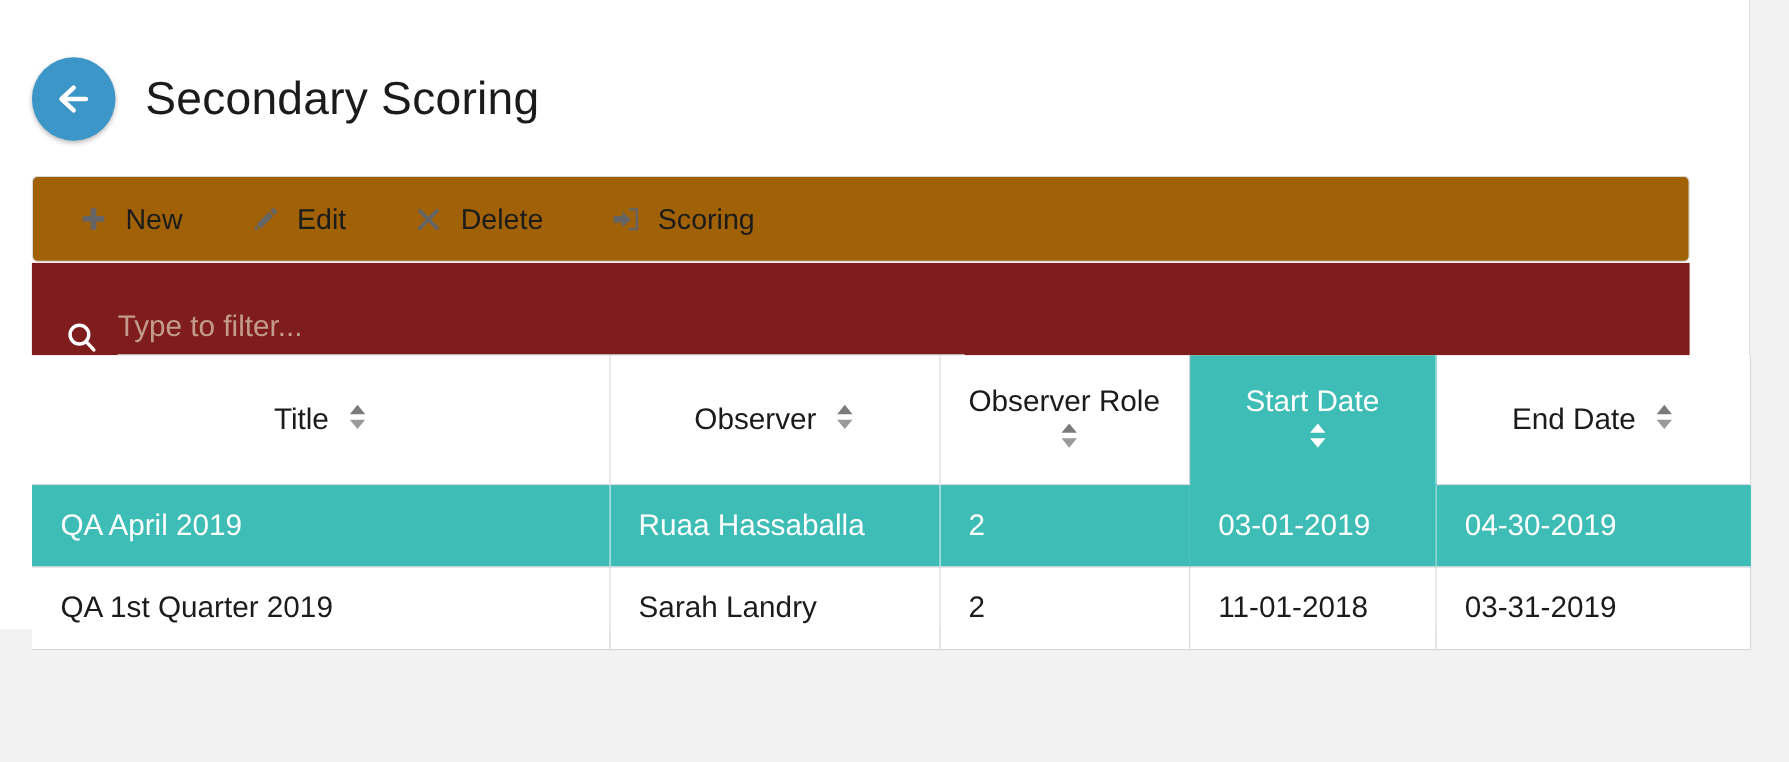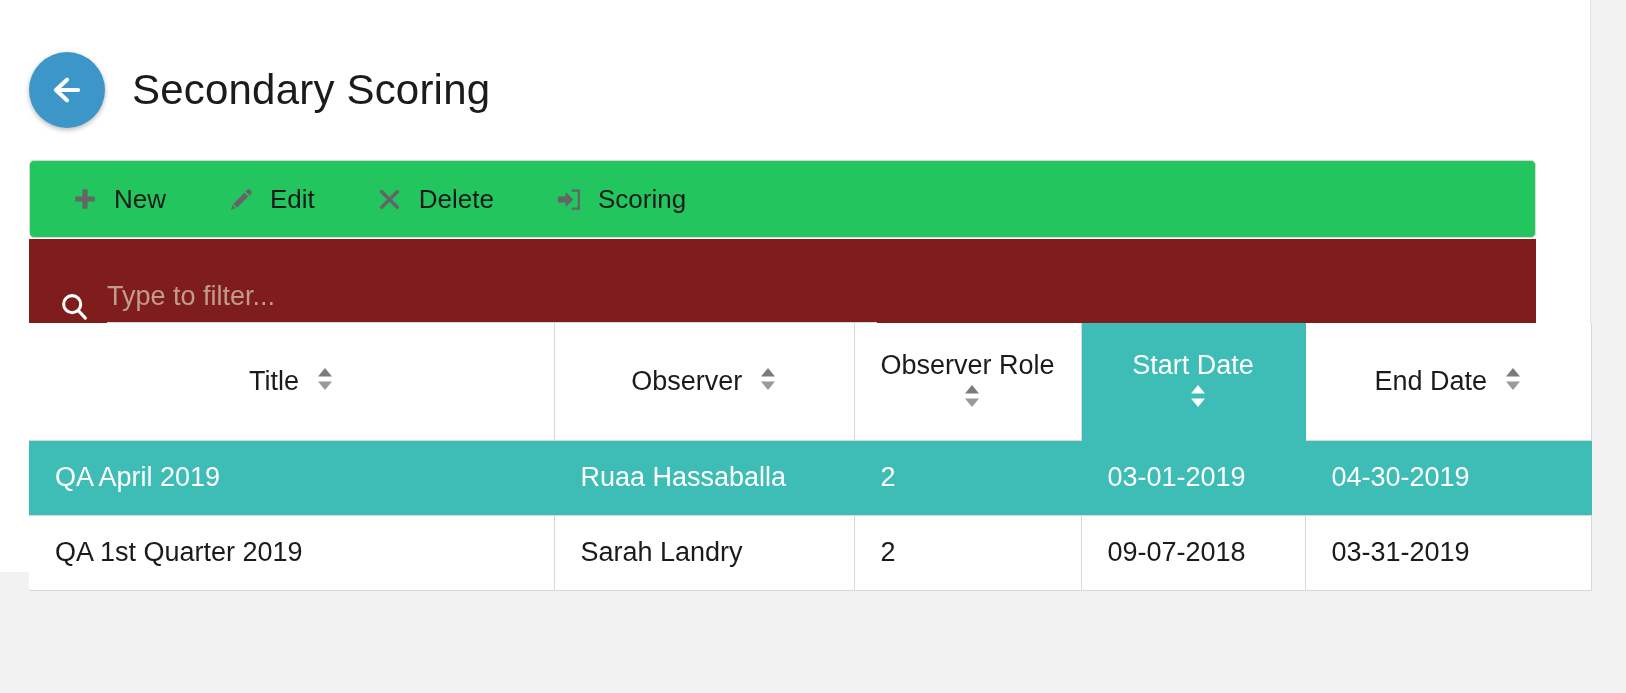--- a/index.html
+++ b/index.html
@@ -65,21 +65,21 @@
   }
 
   
   .toolbar {
     position: absolute;
     left: 29px;
     top: 160px;
     width: 1507px;
     height: 78px;
     box-sizing: border-box;
-    background: #22c55e;
+    background: #a16207;
     border: 1px solid #d8d8d8;
     border-radius: 5px;
     display: flex;
     align-items: center;
     padding-left: 40px;
   }
 
   .tool-btn {
     display: flex;
     align-items: center;
@@ -365,21 +365,21 @@
           <td>QA April 2019</td>
           <td>Ruaa Hassaballa</td>
           <td>2</td>
           <td>03-01-2019</td>
           <td>04-30-2019</td>
         </tr>
         <tr>
           <td>QA 1st Quarter 2019</td>
           <td>Sarah Landry</td>
           <td>2</td>
-          <td>09-07-2018</td>
+          <td>11-01-2018</td>
           <td>03-31-2019</td>
         </tr>
       </tbody>
     </table>
 
   </div>
 
   <div class="gutter"></div>
 
 </div>

